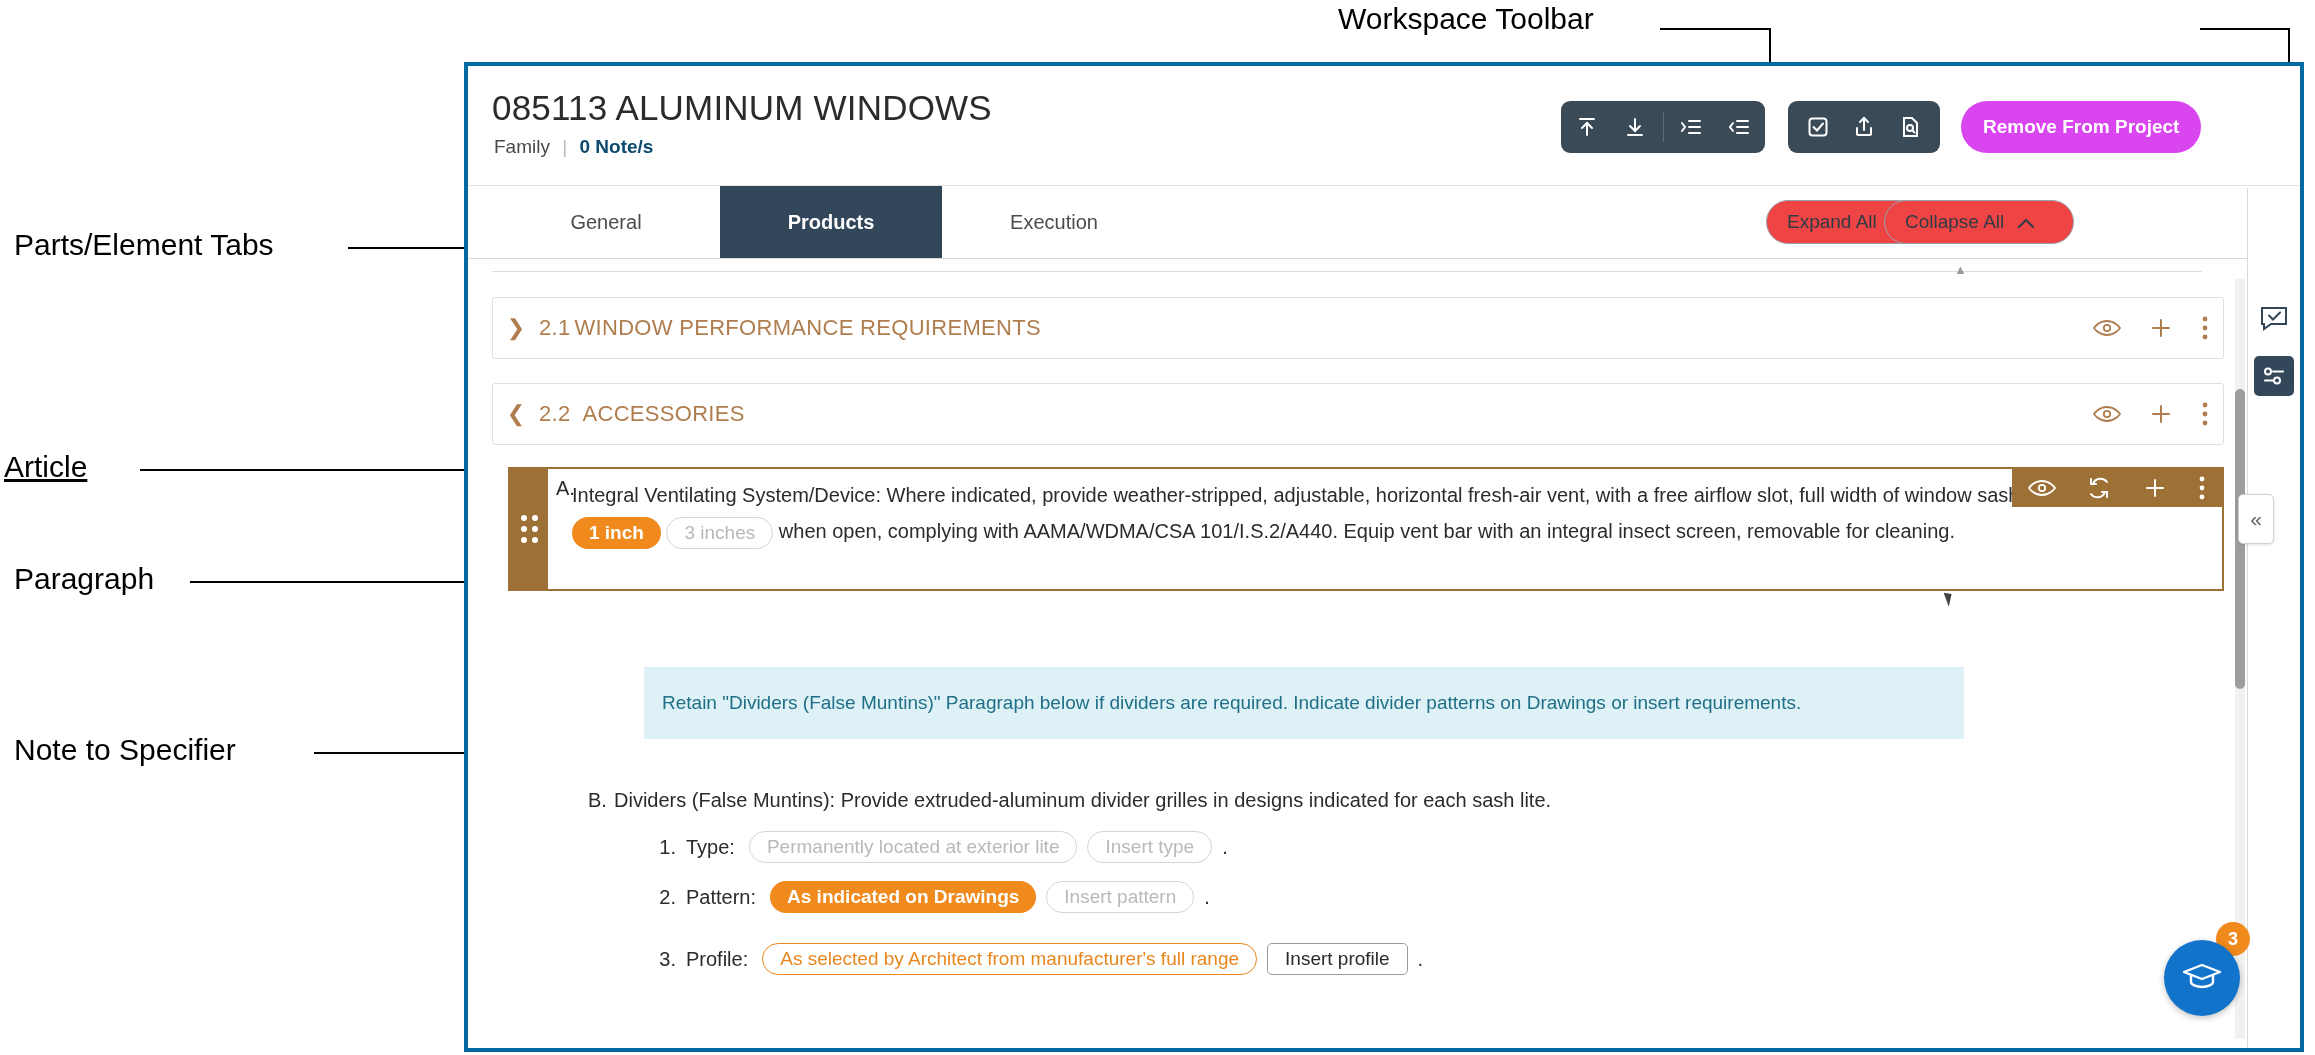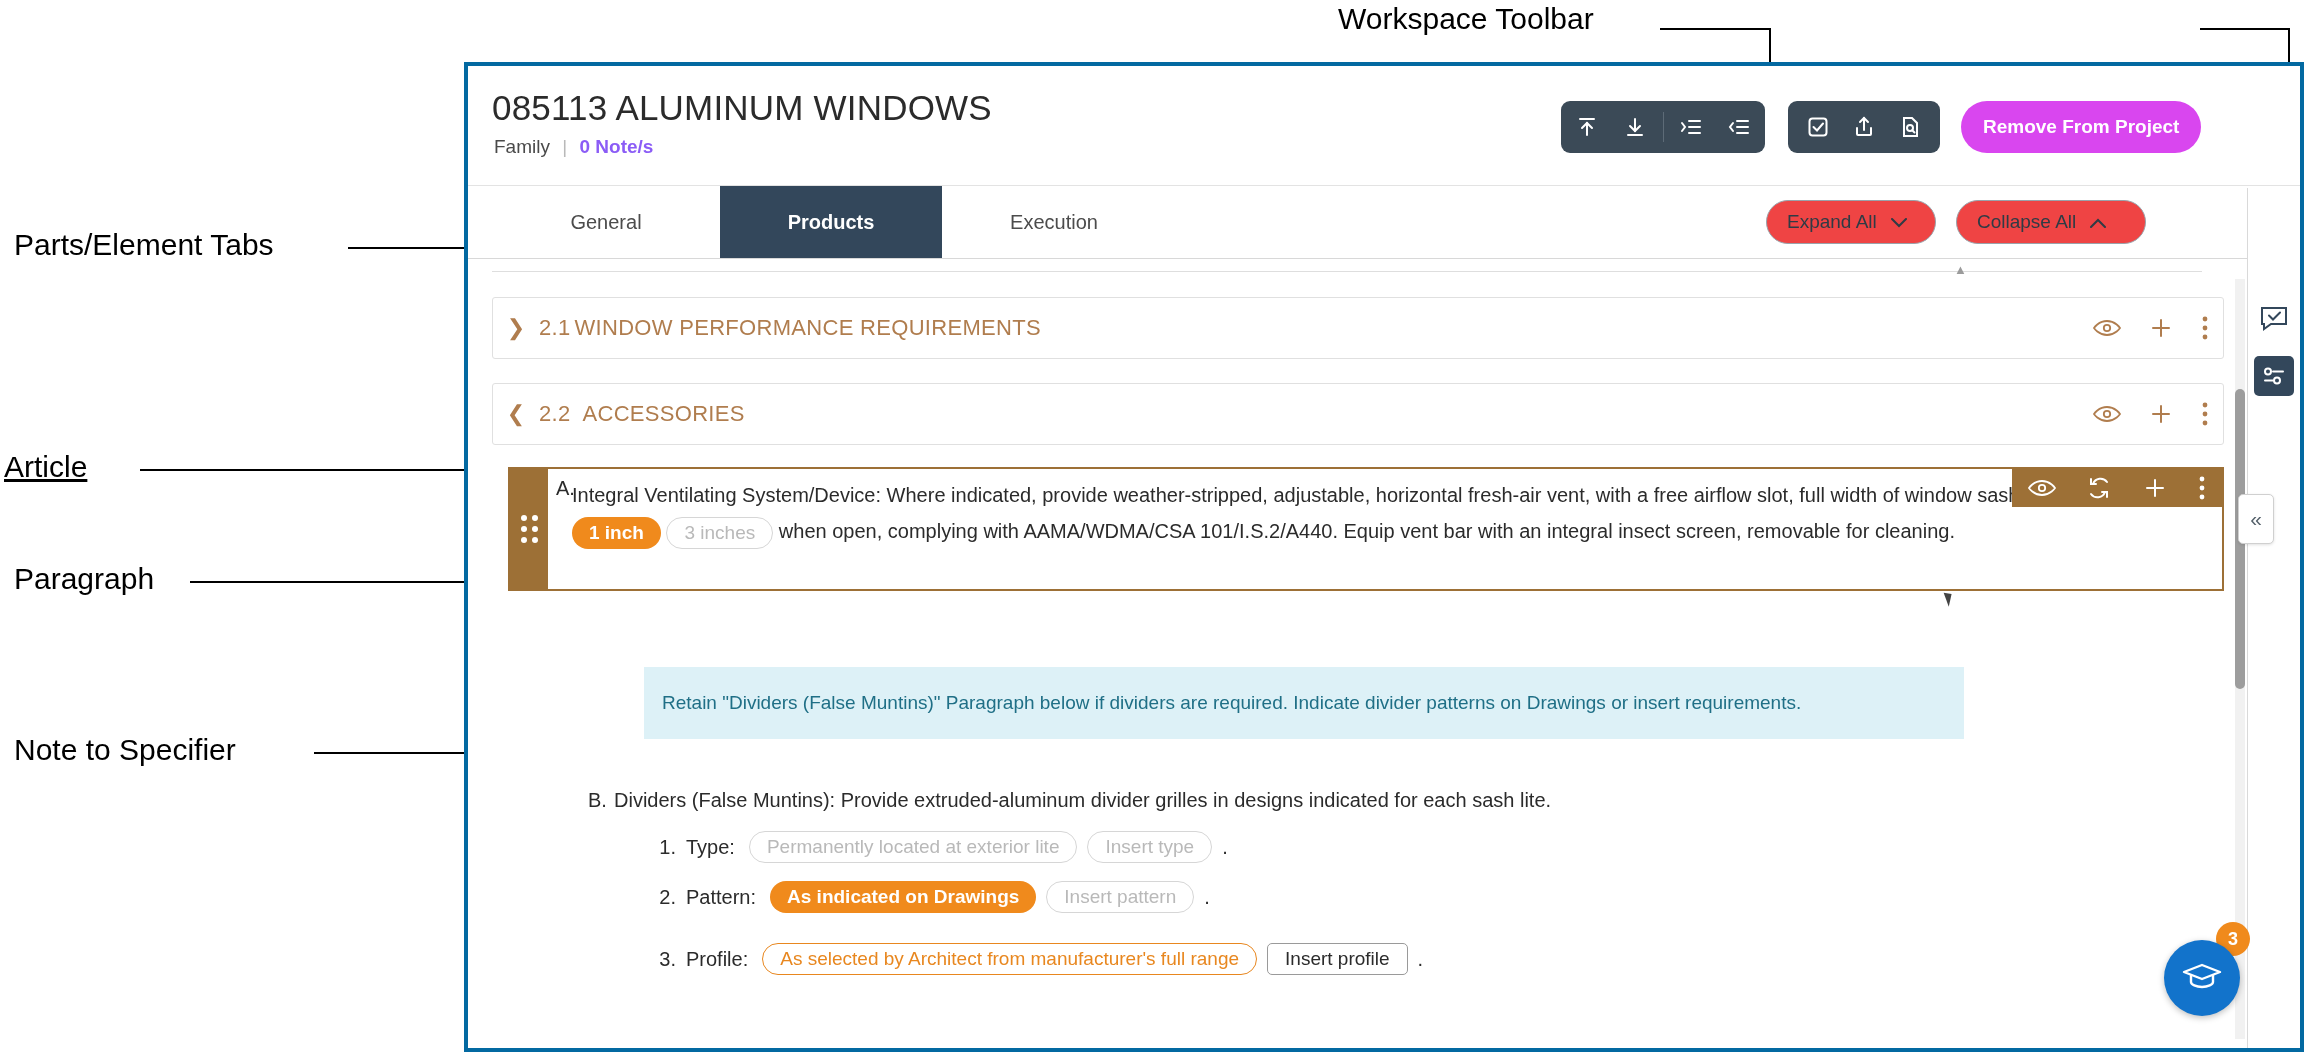--- a/index.html
+++ b/index.html
@@ -74,21 +74,21 @@
     letter-spacing: 0.2px;
   }
   .doc-sub {
     position: absolute;
     left: 26px;
     top: 70px;
     font-size: 19px;
     color: #4a4a4a;
   }
   .doc-sub .sep { color: #b9b9b9; margin: 0 7px; }
-  .doc-sub .notes { color: #8b5cf6; font-weight: bold; }
+  .doc-sub .notes { color: #0c4a6e; font-weight: bold; }
 
   
   .toolbar-group {
     position: absolute;
     top: 35px;
     height: 52px;
     background: #3b4a57;
     border-radius: 9px;
     display: flex;
     align-items: center;
@@ -536,21 +536,21 @@
       <div class="tab" style="left:474px; width:224px;">Execution</div>
 
       <div class="btn-outline" style="left:1298px; width:170px;">
         <span>Expand All</span>
         <span>
           <svg width="16" height="10" viewBox="0 0 16 10" fill="none" stroke="#2f3b45" stroke-width="2" stroke-linecap="round">
               <polyline points="1,1 8,8 15,1"></polyline>
             </svg>
         </span>
       </div>
-      <div class="btn-outline" style="left:1488px; width:190px;">
+      <div class="btn-outline" style="left:1416px; width:190px;">
         <span>Collapse All</span>
         <span>
           <svg width="16" height="10" viewBox="0 0 16 10" fill="none" stroke="#2f3b45" stroke-width="2" stroke-linecap="round">
               <polyline points="1,9 8,2 15,9"></polyline>
             </svg>
         </span>
       </div>
     </div>
 
     <div class="content">

